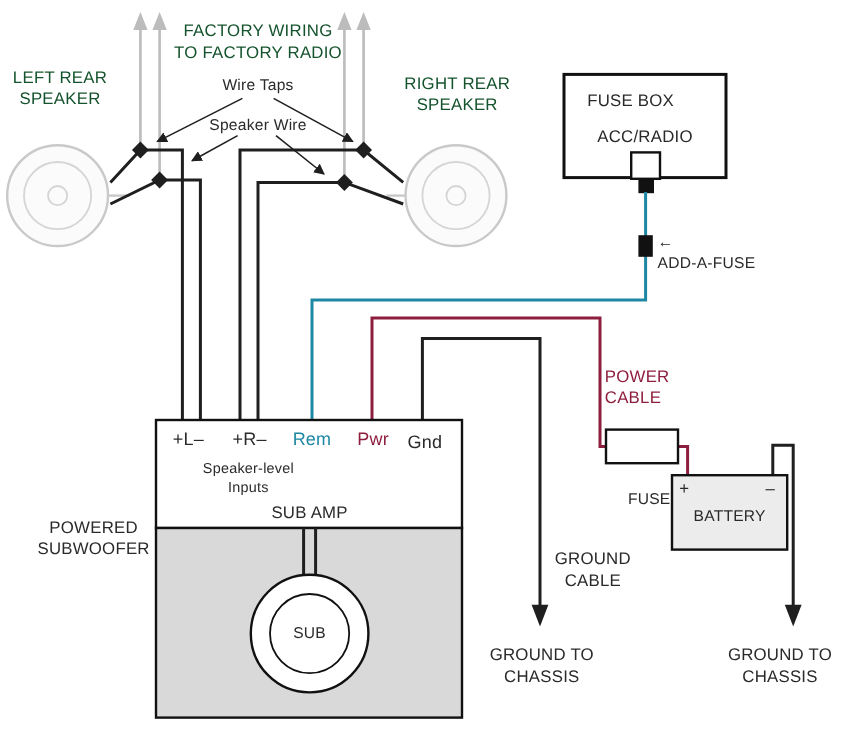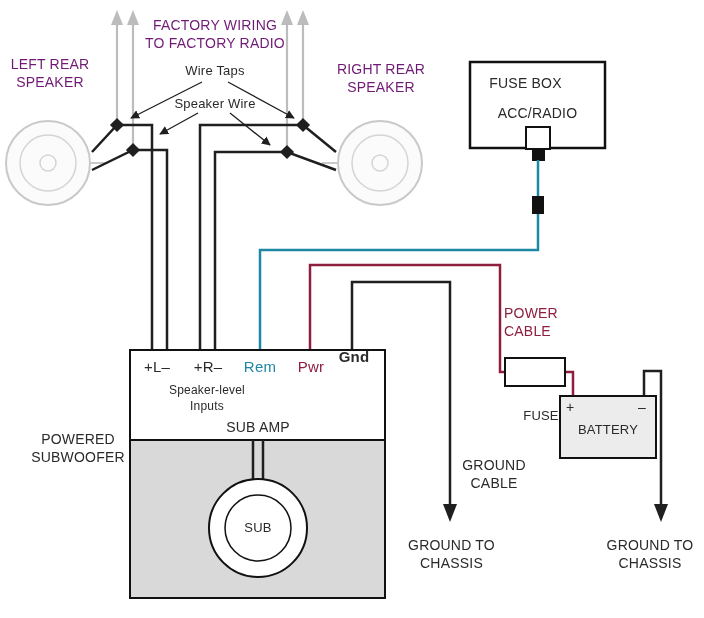--- a/index.html
+++ b/index.html
@@ -6,21 +6,21 @@
   .canvas{
     position:relative;width:704px;height:618px;background:#ffffff;overflow:hidden;
     font-family:"Liberation Sans",sans-serif;
   }
   svg.wiring{position:absolute;left:0;top:0;}
   .label{
     position:absolute;white-space:pre-line;line-height:1.3;color:#2a2a2a;
     font-family:"Liberation Sans",sans-serif;letter-spacing:.2px;
   }
   .center{text-align:center;}
-  .gray{color:#701a75;}
+  .gray{color:#14532d;}
   .teal{color:#1e87a3;}
   .maroon{color:#8e1e3e;}
   .s15{font-size:15px;}
   .s14{font-size:14px;}
   .s13{font-size:13px;}
   .s12{font-size:12px;padding-left:25px;}
 </style>
 </head>
 <body>
 
@@ -132,30 +132,34 @@
 SPEAKER</div>
 
   <div class="label s13 center" style="left:175px;top:63px;width:80px;">Wire Taps</div>
 
   <div class="label s13 center" style="left:168px;top:96px;width:94px;">Speaker Wire</div>
 
   <div class="label s14 center" style="left:458px;top:74px;width:135px;">FUSE BOX</div>
 
   <div class="label s14 center" style="left:470px;top:104px;width:135px;">ACC/RADIO</div>
 
+  <div class="label s13" style="left:548px;top:177px;">
+    <span>←</span>
+    <span>ADD-A-FUSE</span>
+  </div>
 
 
   <div class="label maroon s14" style="left:504px;top:288px;margin-top:16px;">POWER
 CABLE</div>
 
   <div class="label s15 center" style="left:137px;top:357px;width:40px;">+L–</div>
   <div class="label s15 center" style="left:188px;top:357px;width:40px;">+R–</div>
   <div class="label teal s15 center" style="left:240px;top:357px;width:40px;">Rem</div>
   <div class="label maroon s15 center" style="left:291px;top:357px;width:40px;">Pwr</div>
-  <div class="label s15 center" style="left:334px;top:347px;width:40px;font-weight:bold;">Gnd</div>
+  <div class="label s15 center" style="left:334px;top:359px;width:40px;">Gnd</div>
 
   <div class="label s12 center" style="left:132px;top:383px;width:100px;">Speaker-level
 Inputs</div>
 
   <div class="label s14 center" style="left:208px;top:418px;width:100px;">SUB AMP</div>
 
   <div class="label s14 center" style="left:26px;top:430px;width:104px;text-align:center;">POWERED
 SUBWOOFER</div>
 
   <div class="label s13 center" style="left:233px;top:520px;width:50px;">SUB</div>

